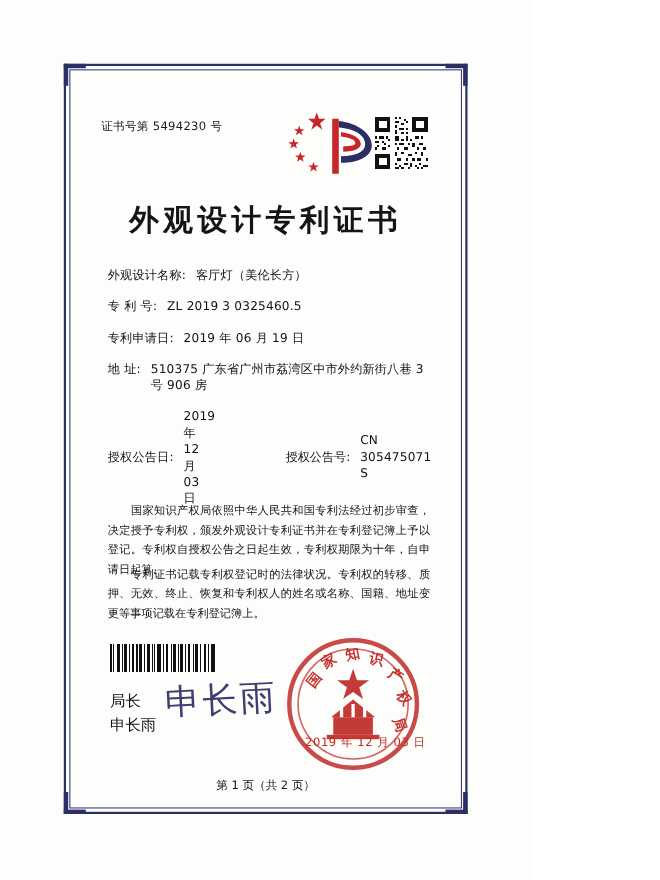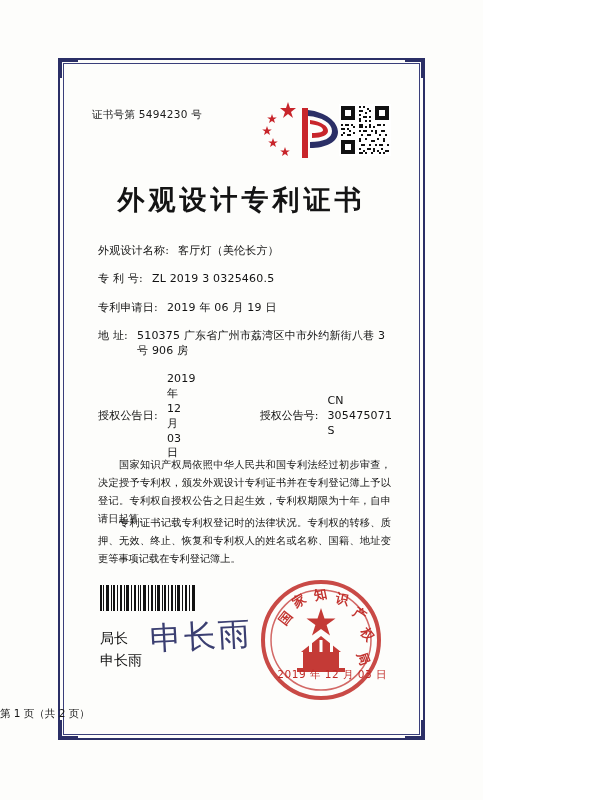--- a/index.html
+++ b/index.html
@@ -176,21 +176,21 @@
     font-size: 10.5px;
     color: #c02a26;
     letter-spacing: 0.5px;
   }
 
   .page-num {
     position: absolute;
     left: 0;
     right: 0;
     top: 707px;
-    text-align: left;
+    text-align: center;
     font-size: 10.5px;
     color: #141414;
   }
   .footnote {
     position: absolute;
     left: 0;
     right: 0;
     top: 742px;
     text-align: center;
     font-size: 9.6px;

